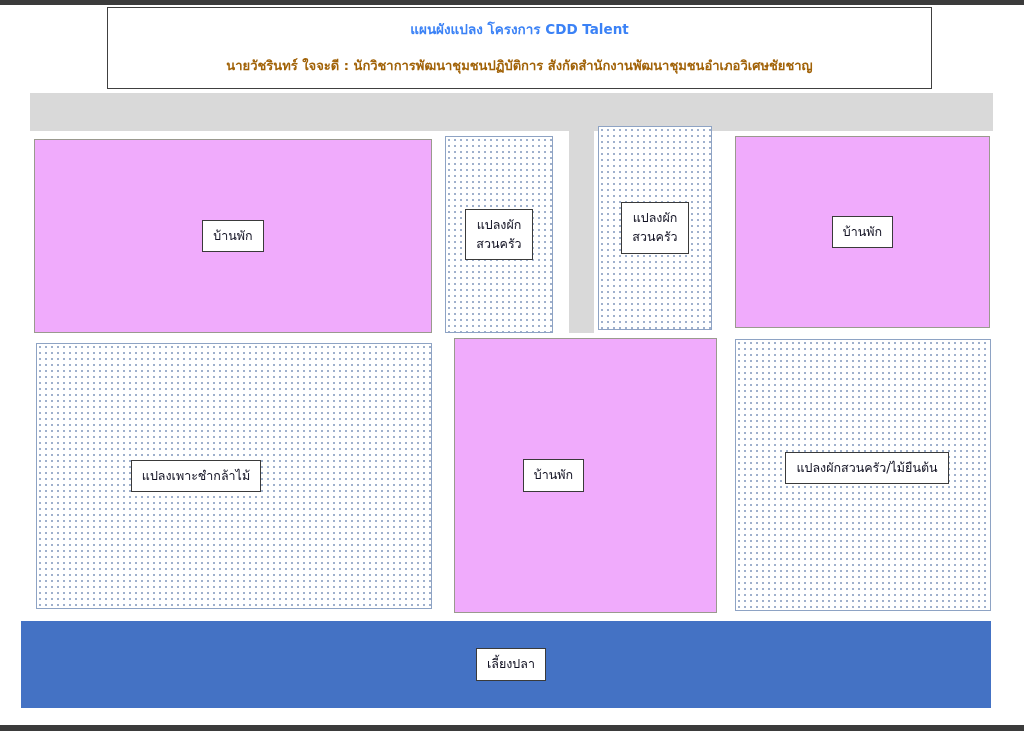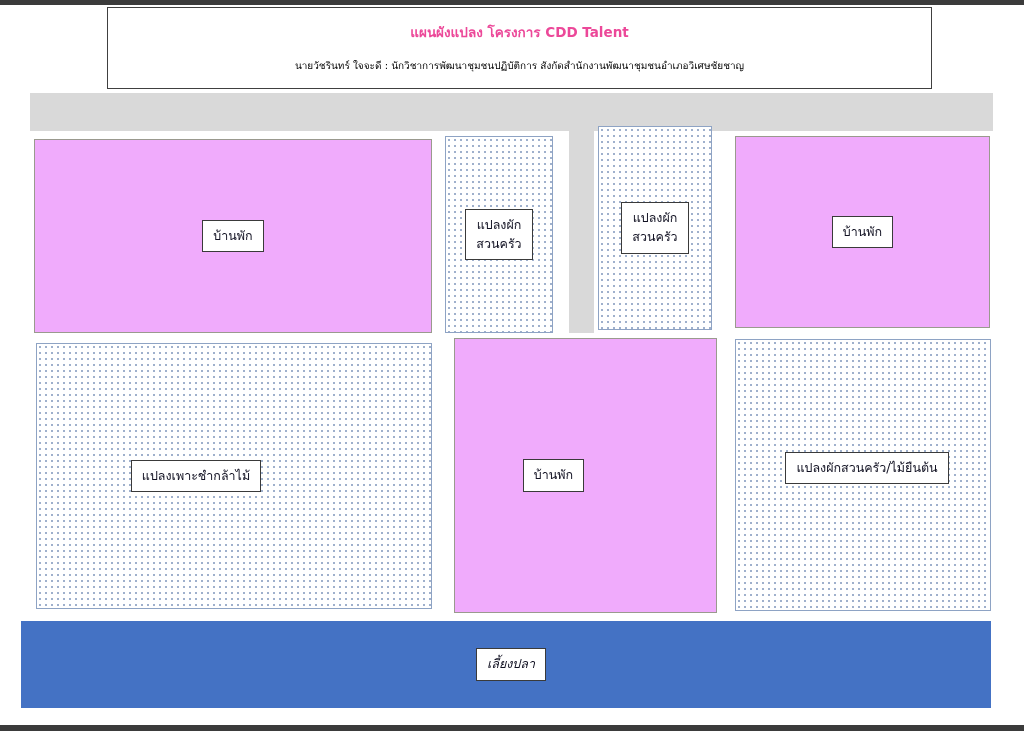--- a/index.html
+++ b/index.html
@@ -50,29 +50,29 @@
     border: 1px solid #404040;
     box-sizing: border-box;
     display: flex;
     flex-direction: column;
     align-items: center;
     justify-content: center;
   }
   .title-line-1 {
     font-size: 13.5px;
     font-weight: bold;
-    color: #ec4899;
+    color: #3b82f6;
     line-height: 1.4;
     margin-bottom: 18px;
     white-space: nowrap;
   }
   .title-line-2 {
-    font-size: 10px;
-    font-weight: normal;
-    color: #000000;
+    font-size: 13px;
+    font-weight: bold;
+    color: #a16207;
     line-height: 1.4;
     white-space: nowrap;
   }
 
   
   .path-band-top {
     position: absolute;
     left: 30px;
     top: 93px;
     width: 963px;
@@ -136,21 +136,21 @@
     white-space: normal;
     max-width: 70px;
     line-height: 1.5;
     padding-left: 10px;
   }
   .label-row { display: block; }
 
   
   .label-offset-left  { margin-right: 76px; }
   .label-offset-left2 { margin-right: 64px; }
-  .label-offset-right { margin-left: 10px; font-style: italic; }
+  .label-offset-right { margin-left: 10px; }
   .label-offset-up    { margin-bottom: 14px; }
 </style>
 </head>
 <body>
 
 <div id="slide">
 
   <div class="edge-band-top"></div>
 
   <div class="title-box">

